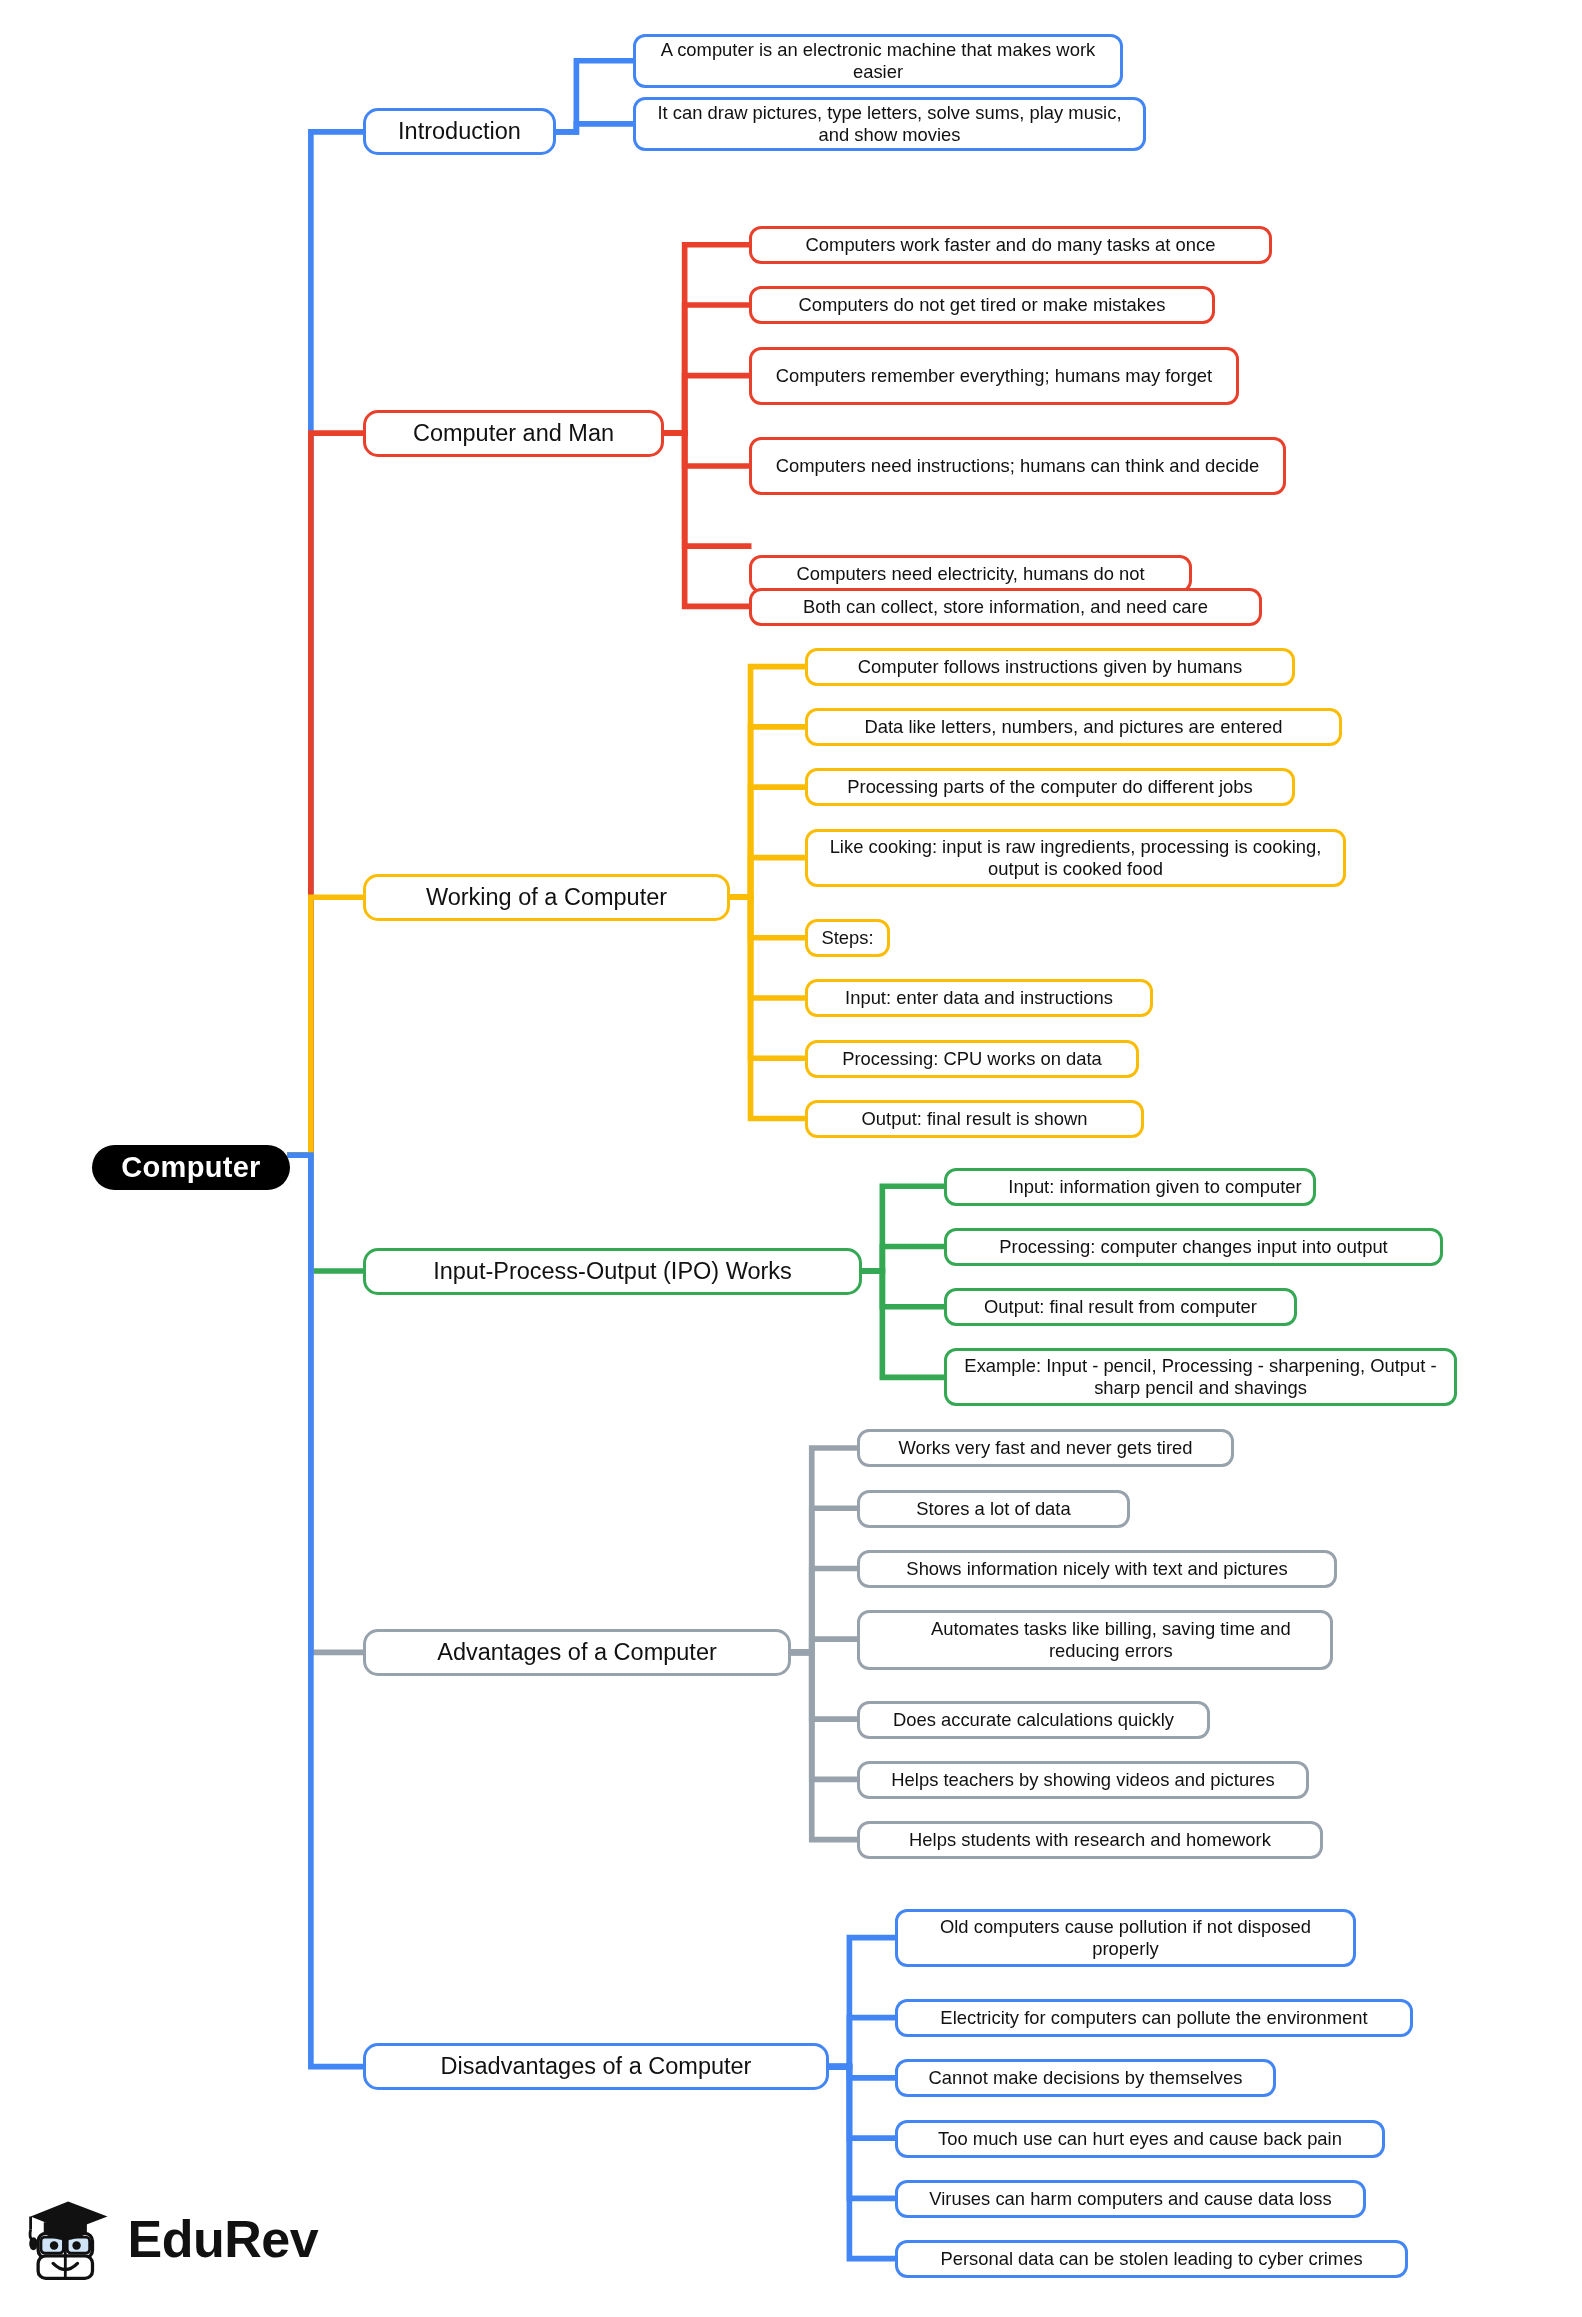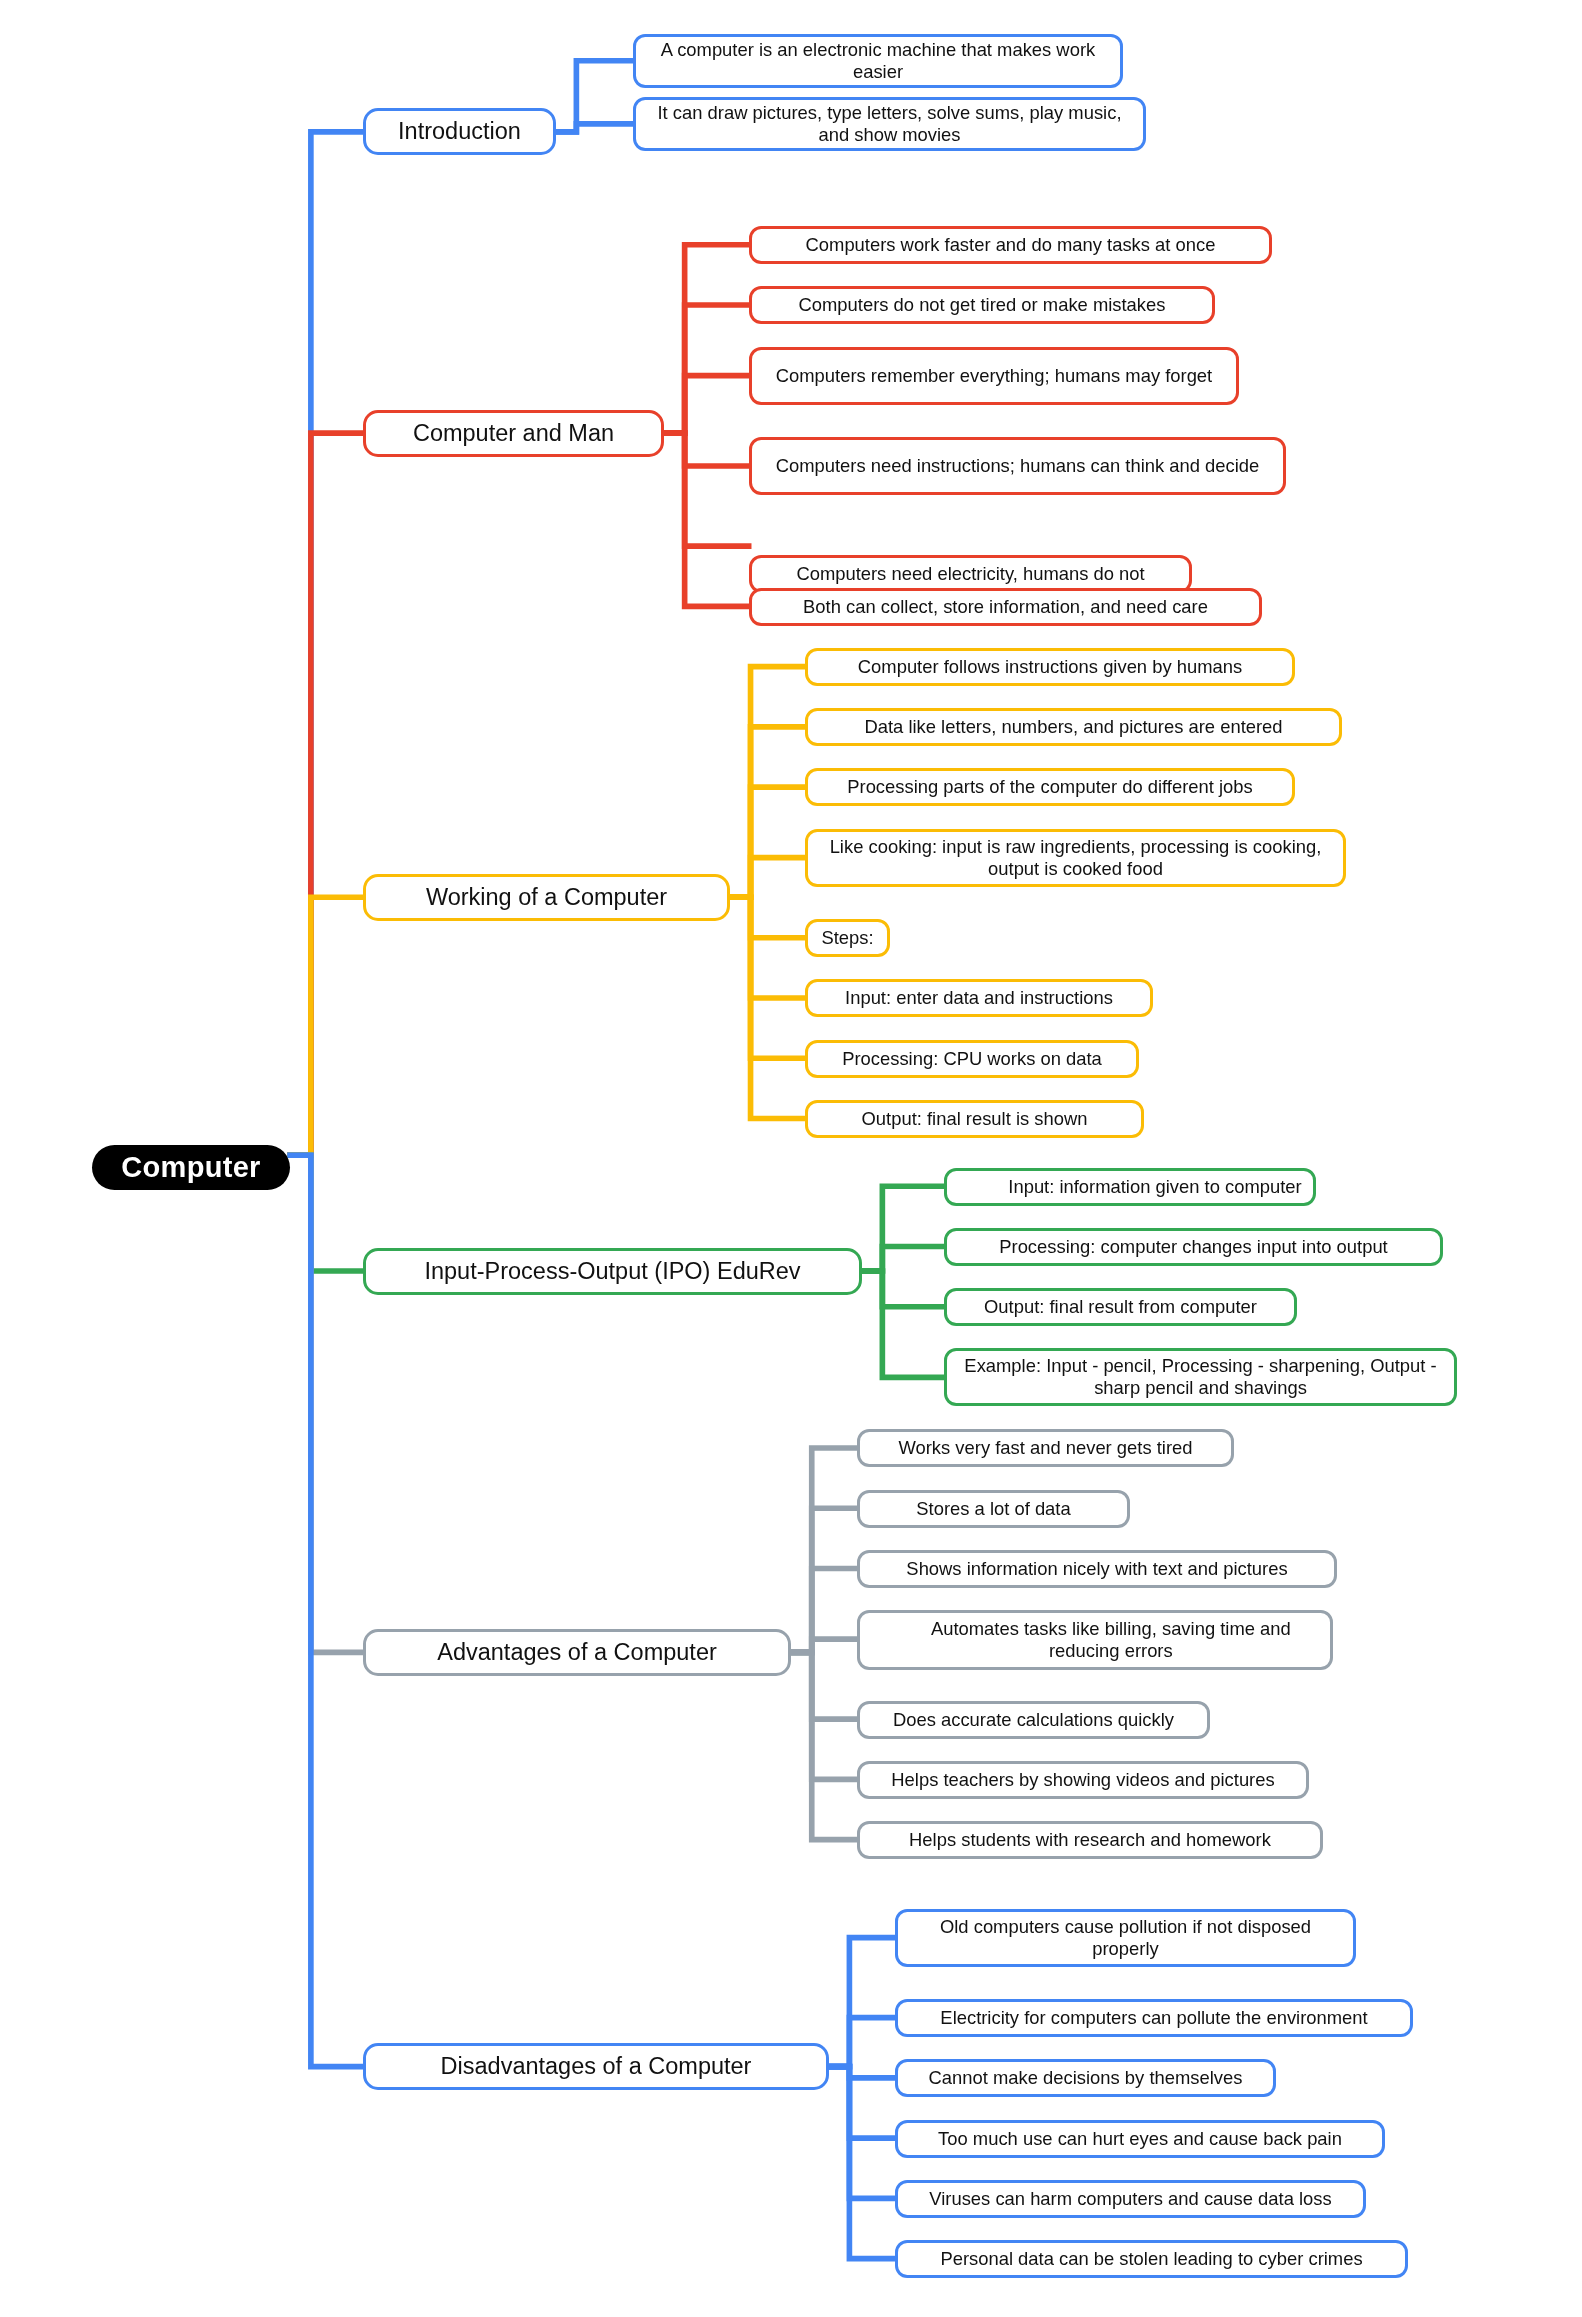--- a/index.html
+++ b/index.html
@@ -189,21 +189,21 @@
       <div class="node leaf c-yellow" style="left: 805px; top: 979px; width: 348px; height: 38px;">
         <span>Input: enter data and instructions</span>
       </div>
       <div class="node leaf c-yellow" style="left: 805px; top: 1040px; width: 334px; height: 38px;">
         <span>Processing: CPU works on data</span>
       </div>
       <div class="node leaf c-yellow" style="left: 805px; top: 1100px; width: 339px; height: 38px;">
         <span>Output: final result is shown</span>
       </div>
       <div class="node branch c-green" style="left: 363px; top: 1248px; width: 499px; height: 47px;">
-        <span>Input-Process-Output (IPO) EduRev</span>
+        <span>Input-Process-Output (IPO) Works</span>
       </div>
       <div class="node leaf c-green" style="left: 944px; top: 1168px; width: 372px; height: 38px; justify-content: flex-end;">
         <span>Input: information given to computer</span>
       </div>
       <div class="node leaf c-green" style="left: 944px; top: 1228px; width: 499px; height: 38px;">
         <span>Processing: computer changes input into output</span>
       </div>
       <div class="node leaf c-green" style="left: 944px; top: 1288px; width: 353px; height: 38px;">
         <span>Output: final result from computer</span>
       </div>
@@ -250,15 +250,38 @@
         <span>Too much use can hurt eyes and cause back pain</span>
       </div>
       <div class="node leaf c-blue" style="left: 895px; top: 2180px; width: 471px; height: 38px;">
         <span>Viruses can harm computers and cause data loss</span>
       </div>
       <div class="node leaf c-blue" style="left: 895px; top: 2240px; width: 513px; height: 38px;">
         <span>Personal data can be stolen leading to cyber crimes</span>
       </div>
     </div>
 
+  <div id="logo">
+    <svg class="logo-mark" viewBox="0 0 96 100" xmlns="http://www.w3.org/2000/svg">
+
+      <rect x="14" y="44" width="58" height="26" rx="8" fill="#ffffff" stroke="#111" stroke-width="3.5"></rect>
+      <rect x="14" y="68" width="58" height="24" rx="8" fill="#ffffff" stroke="#111" stroke-width="3.5"></rect>
+
+      <rect x="17" y="48" width="24" height="17" rx="4" fill="#cfe4f7" stroke="#111" stroke-width="3"></rect>
+      <rect x="45" y="48" width="24" height="17" rx="4" fill="#cfe4f7" stroke="#111" stroke-width="3"></rect>
+      <line x1="41" y1="56" x2="45" y2="56" stroke="#111" stroke-width="3"></line>
+      <circle cx="31" cy="57" r="4.5" fill="#111"></circle>
+      <circle cx="55" cy="57" r="4.5" fill="#111"></circle>
+
+      <path d="M30 76 q13 13 26 0" fill="none" stroke="#111" stroke-width="3.5" stroke-linecap="round"></path>
+      <line x1="43" y1="44" x2="43" y2="92" stroke="#111" stroke-width="3"></line>
+
+      <path d="M6 26 L46 10 L88 26 L46 42 Z" fill="#111"></path>
+      <path d="M20 32 L20 44 q23 14 46 0 L66 32" fill="#111"></path>
+      <path d="M6 26 L6 40" stroke="#111" stroke-width="3" fill="none"></path>
+      <path d="M6 40 q-2 8 2 12" stroke="#111" stroke-width="3" fill="none"></path>
+      <ellipse cx="9" cy="55" rx="4.5" ry="7" fill="#111"></ellipse>
+    </svg>
+    <span class="logo-text">EduRev</span>
+  </div>
 
 </div>
 
 
 </body></html>

